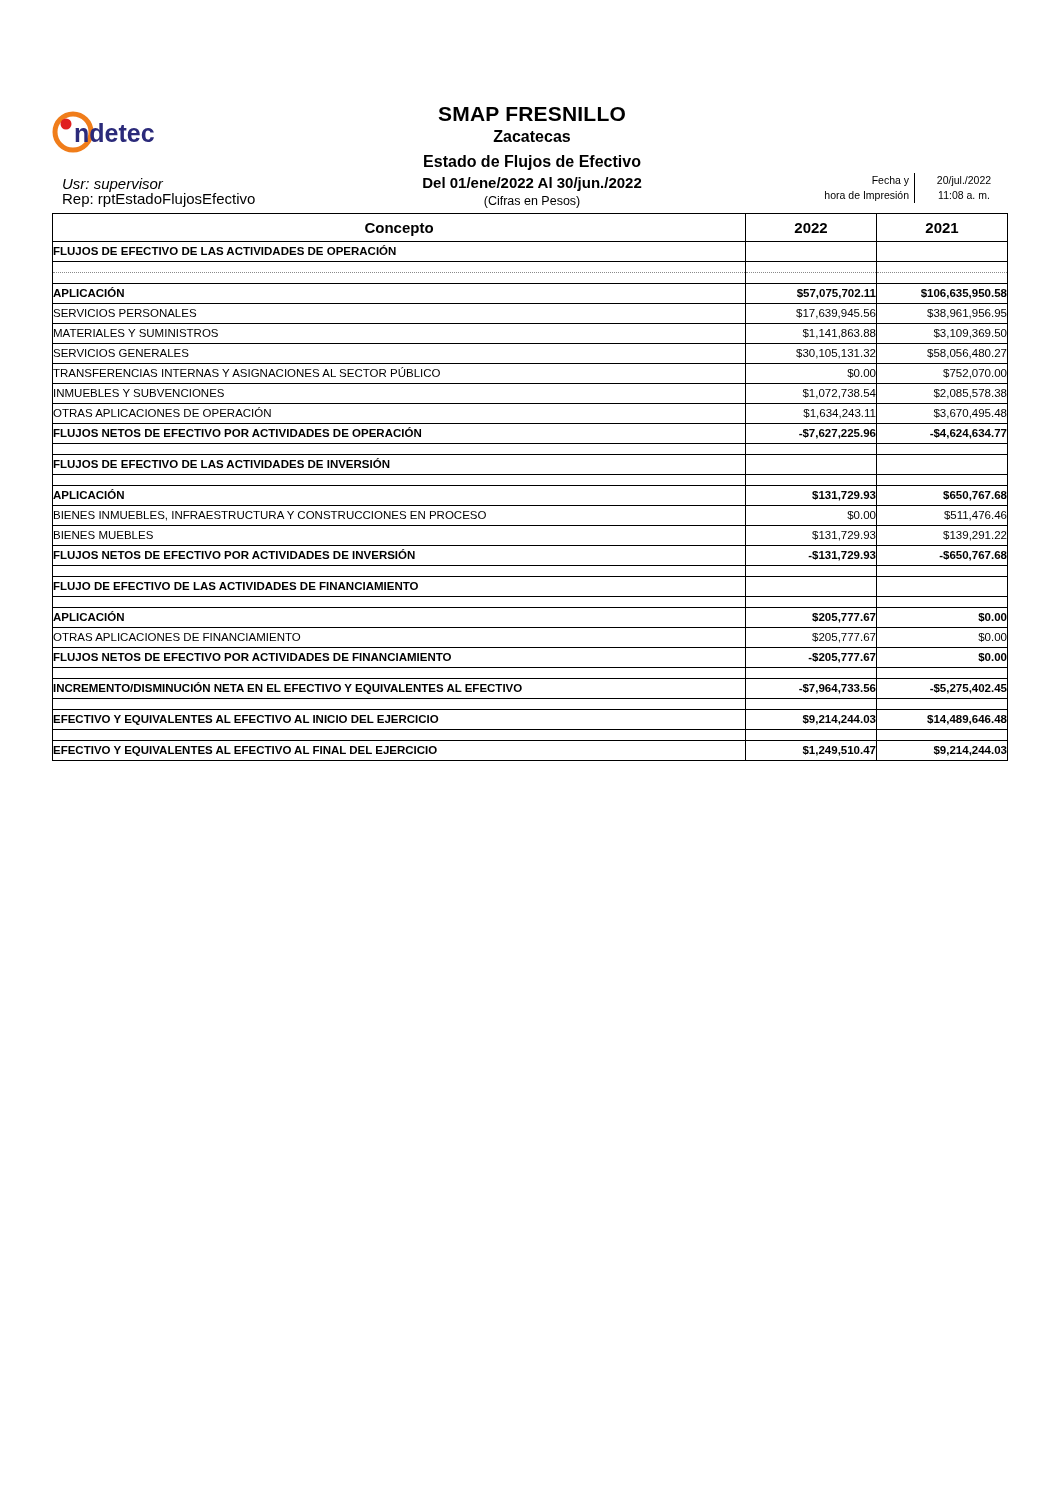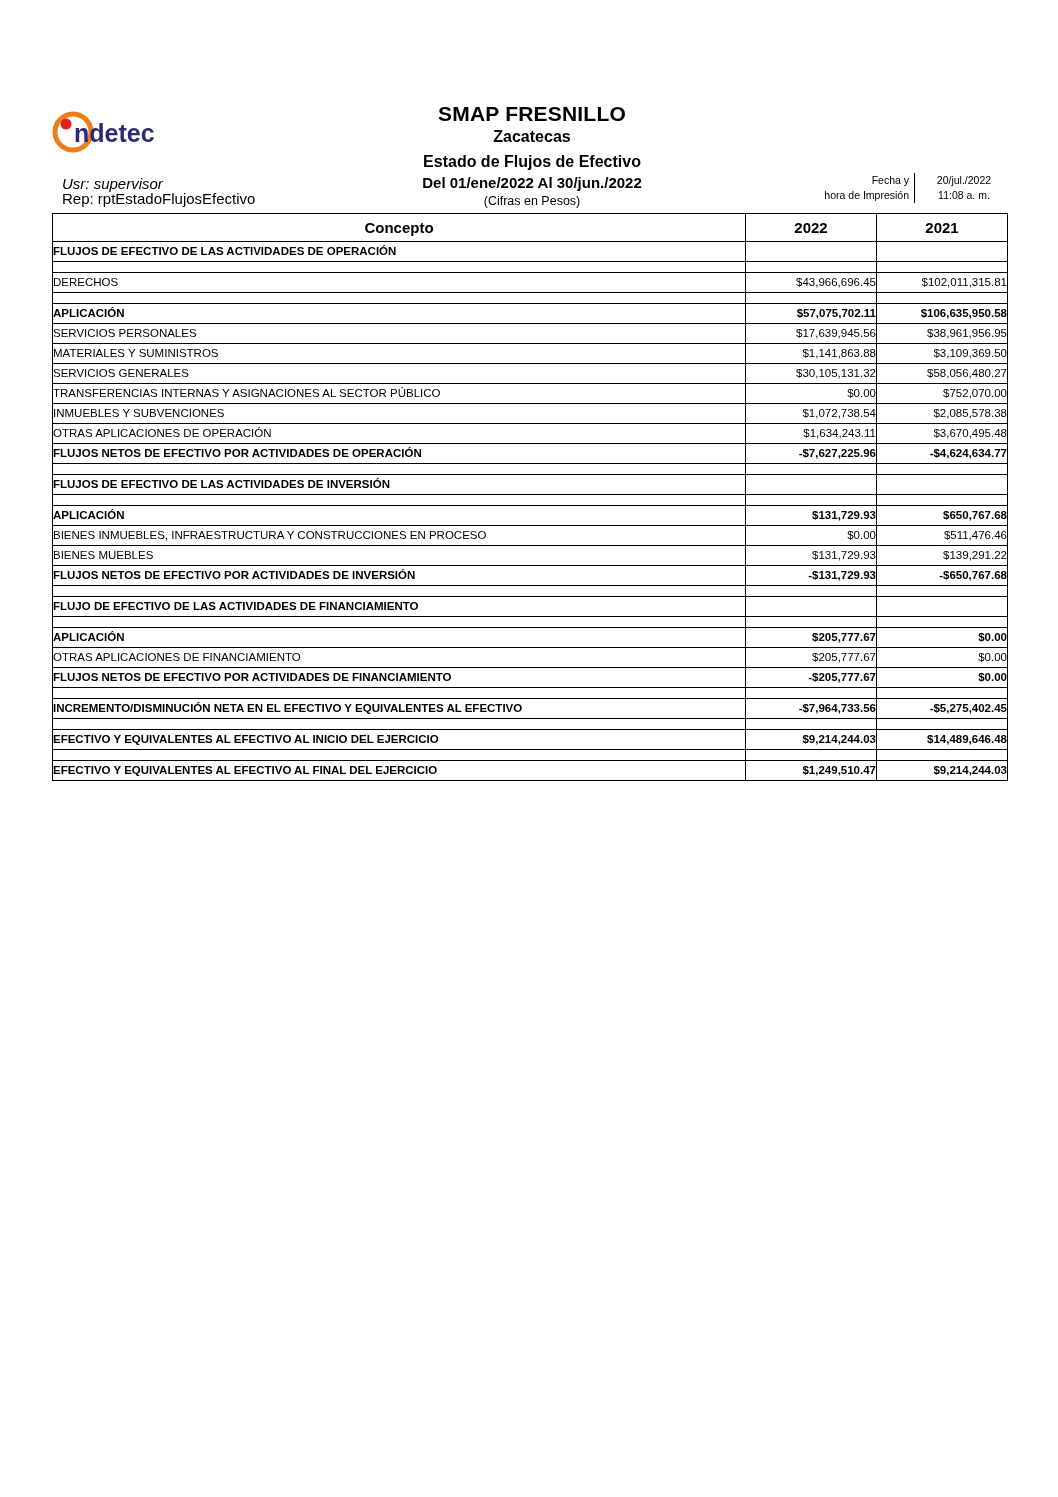--- a/index.html
+++ b/index.html
@@ -229,25 +229,20 @@
           <tr class="bold solidline">
             <td class="concept lvl0">FLUJOS DE EFECTIVO DE LAS ACTIVIDADES DE OPERACIÓN</td>
             <td class="num"></td>
             <td class="num"></td>
           </tr>
           <tr class="spacer">
             <td class="concept lvl0"></td>
             <td class="num"></td>
             <td class="num"></td>
           </tr>
-          <tr>
-            <td class="concept lvl2">DERECHOS</td>
-            <td class="num">$43,966,696.45</td>
-            <td class="num">$102,011,315.81</td>
-          </tr>
           <tr class="spacer">
             <td class="concept lvl0"></td>
             <td class="num"></td>
             <td class="num"></td>
           </tr>
           <tr class="bold">
             <td class="concept lvl1">APLICACIÓN</td>
             <td class="num">$57,075,702.11</td>
             <td class="num">$106,635,950.58</td>
           </tr>

